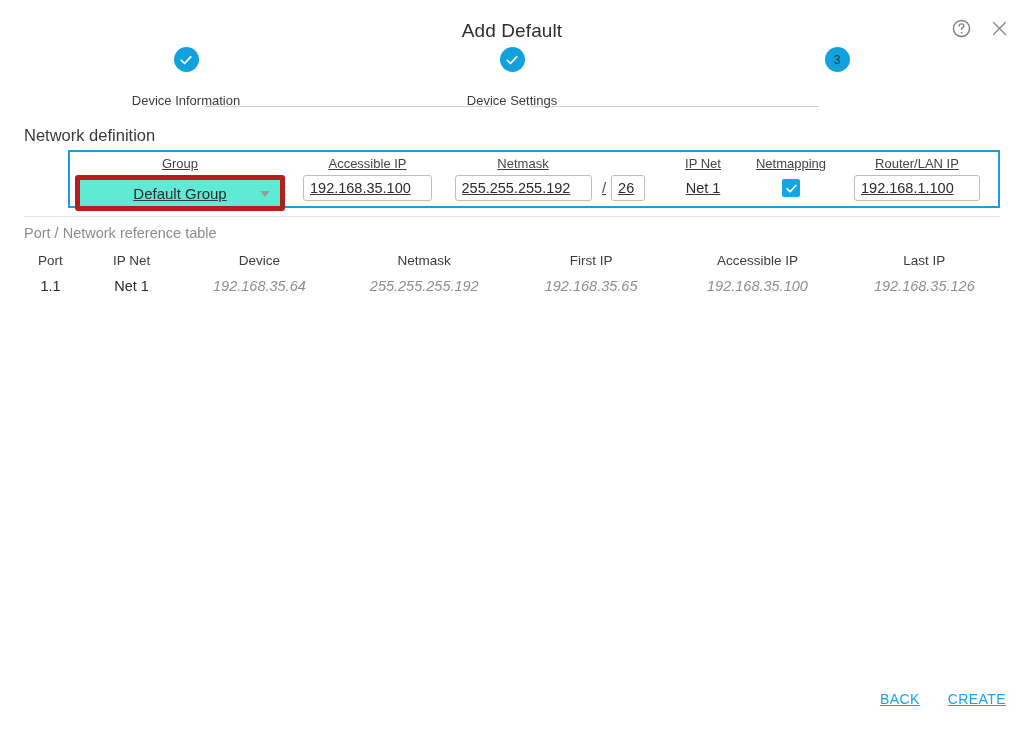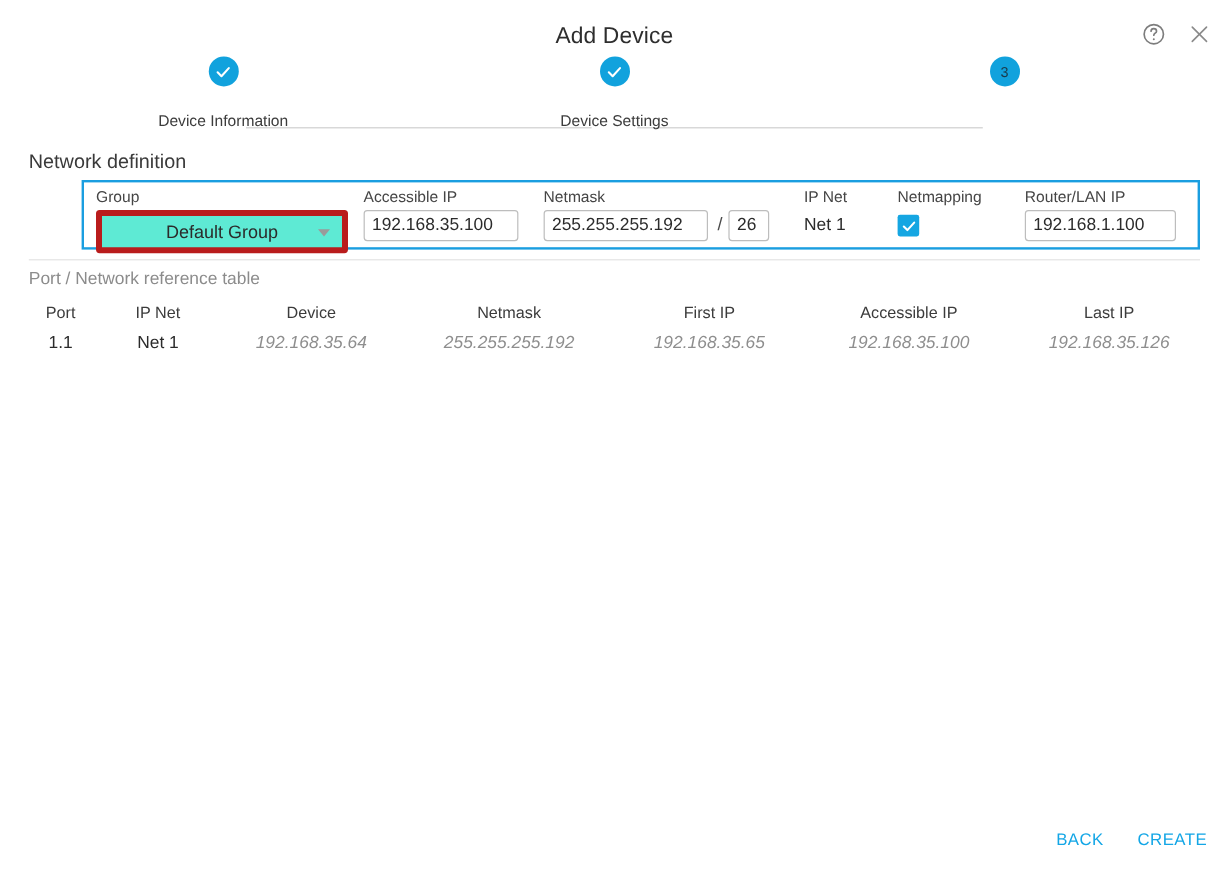--- a/index.html
+++ b/index.html
@@ -121,22 +121,23 @@
     left: 68px;
     top: 150px;
     width: 932px;
     height: 58px;
     display: flex;
     align-items: flex-start;
   }
   .field-col {
     display: flex;
     flex-direction: column;
-    align-items: flex-start;
+    align-items: center;
     padding-top: 6px;
+    text-decoration: underline;
   }
   .field-label {
     font-size: 13px;
     color: #454545;
     margin-bottom: 4px;
     white-space: nowrap;
   }
   .txt-input {
     font-family: "Liberation Sans", sans-serif;
     font-size: 14.5px;
@@ -255,20 +256,21 @@
   }
   .flat-btn {
     font-size: 14px;
     color: #13a6e6;
     letter-spacing: 0.4px;
     cursor: pointer;
     background: none;
     border: none;
     font-family: "Liberation Sans", sans-serif;
     padding: 4px 2px;
+    text-decoration: underline;
   }
 </style>
 </head>
 <body>
 
 <div class="top-icons">
   <div class="icon-btn">
     <svg width="21" height="21" viewBox="0 0 24 24" fill="none" stroke="#7d7d7d" stroke-width="1.6">
       <circle cx="12" cy="12" r="9.2"></circle>
       <path d="M9.4 9.2c0-1.5 1.2-2.5 2.6-2.5s2.6 1 2.6 2.4c0 1.9-2.6 2-2.6 3.9" stroke-linecap="round"></path>
@@ -276,21 +278,21 @@
     </svg>
   </div>
   <div class="icon-btn">
     <svg width="19" height="19" viewBox="0 0 24 24" stroke="#8a8a8a" stroke-width="1.7" stroke-linecap="round">
       <line x1="4.5" y1="4.5" x2="19.5" y2="19.5"></line>
       <line x1="19.5" y1="4.5" x2="4.5" y2="19.5"></line>
     </svg>
   </div>
 </div>
 
-<div class="dialog-title">Add Device</div>
+<div class="dialog-title">Add Default</div>
 
 <div class="stepper">
   <div class="step-line l1"></div>
   <div class="step-line l2"></div>
 
   <div class="step s1">
     <div class="step-circle">
       <svg width="14" height="14" viewBox="0 0 24 24" fill="none" stroke="#ffffff" stroke-width="3" stroke-linecap="round" stroke-linejoin="round">
         <polyline points="4,12.5 9.5,18 20,6.5"></polyline>
       </svg>

